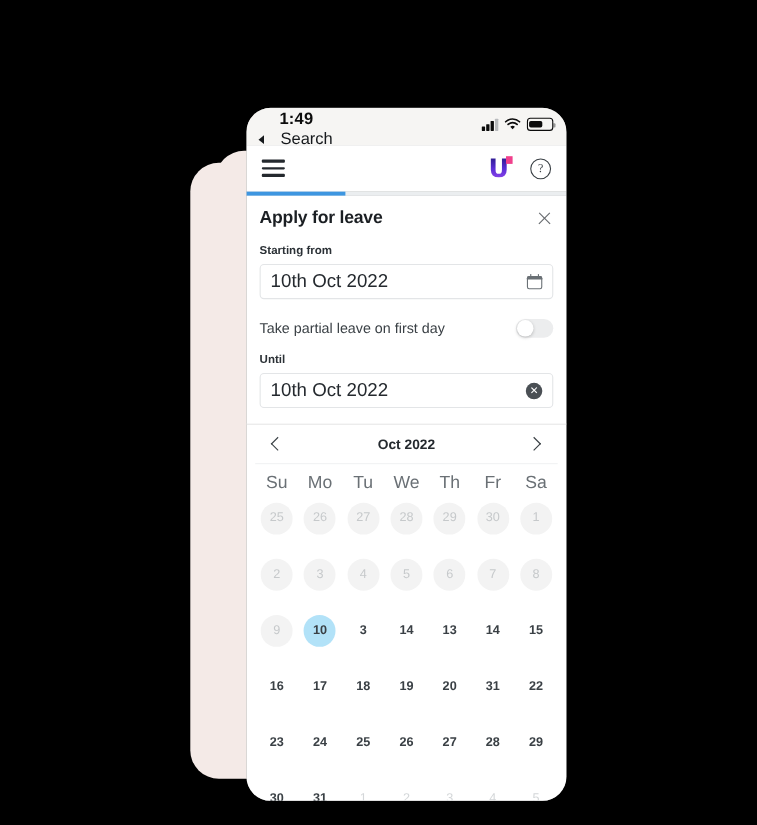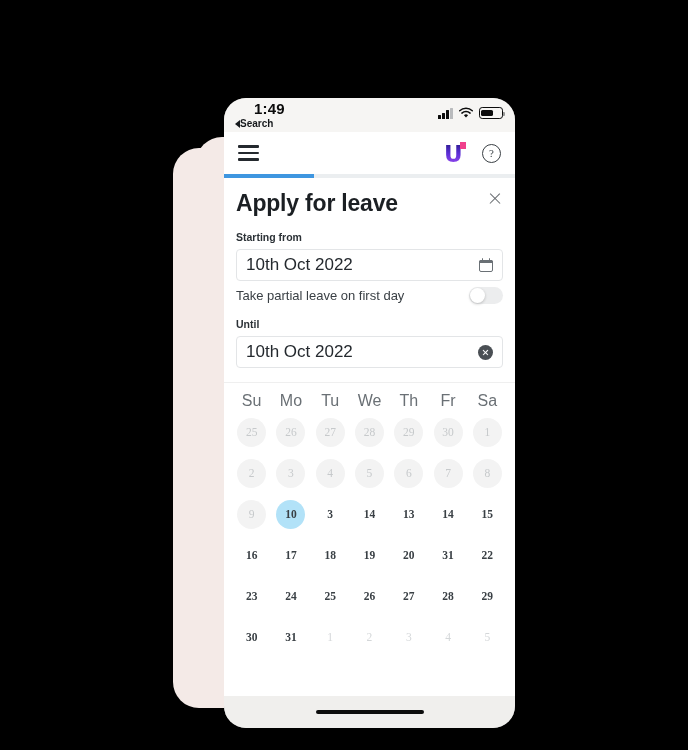--- a/index.html
+++ b/index.html
@@ -66,26 +66,26 @@
     top: 2px;
     font-size: 15px;
     font-weight: bold;
     color: #0C0C0C;
     letter-spacing: 0.2px;
   }
   .sb-search {
     position: absolute;
     left: 11px;
     top: 20px;
-    font-size: 10px;
-    font-weight: bold;
+    font-size: 15px;
+    font-weight: normal;
     color: #16191C;
     display: flex;
     align-items: center;
-    gap: 0;
+    gap: 15px;
   }
   .sb-back-tri {
     width: 0; height: 0;
     border-top: 4px solid transparent;
     border-bottom: 4px solid transparent;
     border-right: 5px solid #16191C;
   }
   .sb-right {
     position: absolute;
     right: 12px;
@@ -181,21 +181,21 @@
   
   .sheet {
     background: #FFFFFF;
     padding: 12px 12px 14px 12px;
     flex: 0 0 auto;
     position: relative;
     border-bottom: 1px solid #EFEFEF;
   }
   .sheet-title-row { display: flex; align-items: flex-start; }
   .sheet-title {
-    font-size: 23px;
+    font-size: 16px;
     font-weight: bold;
     color: #1B1F23;
     letter-spacing: -0.2px;
   }
   .close-x {
     margin-left: auto;
     width: 16px; height: 16px;
     position: relative;
     cursor: pointer;
     opacity: .75;
@@ -259,21 +259,21 @@
     font-size: 9.5px;
     line-height: 15px;
     text-align: center;
     cursor: pointer;
     font-family: "DejaVu Sans", sans-serif;
   }
 
   .toggle-row {
     display: flex;
     align-items: center;
-    margin-top: 6px;
+    margin-top: 18px;
   }
   .toggle-label {
     font-size: 13px;
     color: #3A4045;
   }
   .toggle {
     margin-left: auto;
     width: 34px; height: 17px;
     border-radius: 9px;
     background: #ECEDEE;
@@ -333,22 +333,21 @@
     padding: 9px 0 2px 0;
   }
   .weekdays div {
     text-align: center;
     font-size: 16px;
     color: #6A7075;
   }
   .days {
     display: grid;
     grid-template-columns: repeat(7, 1fr);
-    row-gap: 1px;
-    font-family: Liberation Serif, serif;
+    row-gap: 11px;
   }
   .day {
     height: 40px;
     display: flex;
     align-items: center;
     justify-content: center;
   }
   .day span {
     width: 29px; height: 29px;
     border-radius: 50%;
@@ -471,20 +470,25 @@
       <div class="field-label">Until</div>
       <div class="input-box">
         <span class="input-value" title="Select a date">10th Oct 2022</span>
         <span class="input-trailing">
           <span class="clear-btn">✕</span>
         </span>
       </div>
     </div>
 
     <div class="calendar">
+      <div class="cal-head">
+        <div class="nav-arrow prev"></div>
+        <div class="cal-month">Oct 2022</div>
+        <div class="nav-arrow next"></div>
+      </div>
       <div class="weekdays">
           <div>Su</div>
           <div>Mo</div>
           <div>Tu</div>
           <div>We</div>
           <div>Th</div>
           <div>Fr</div>
           <div>Sa</div>
         </div>
       <div class="days">

